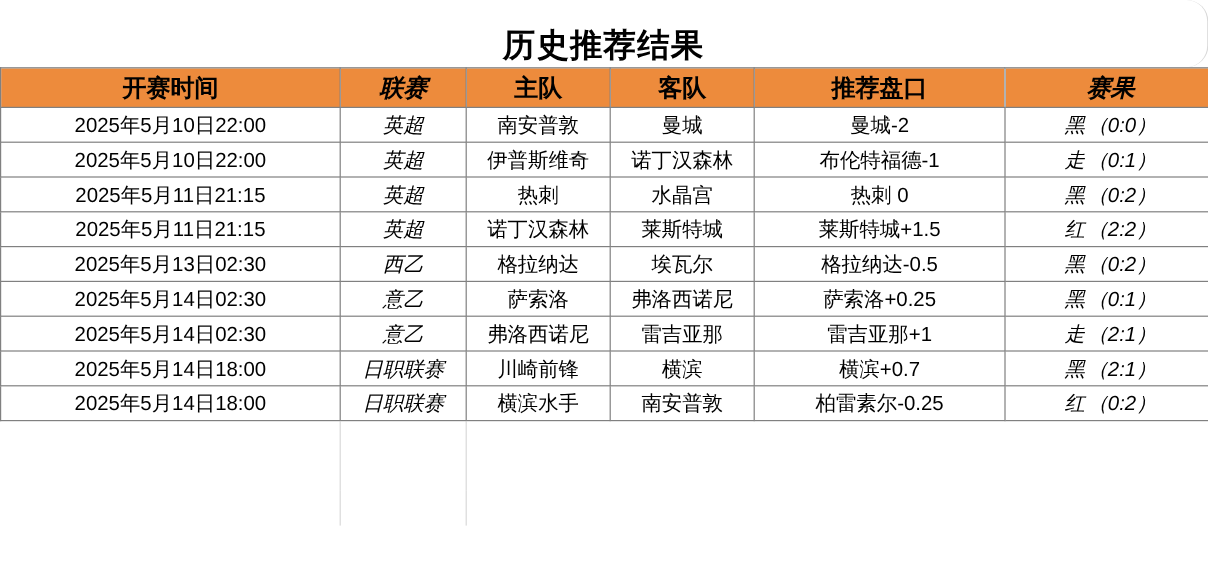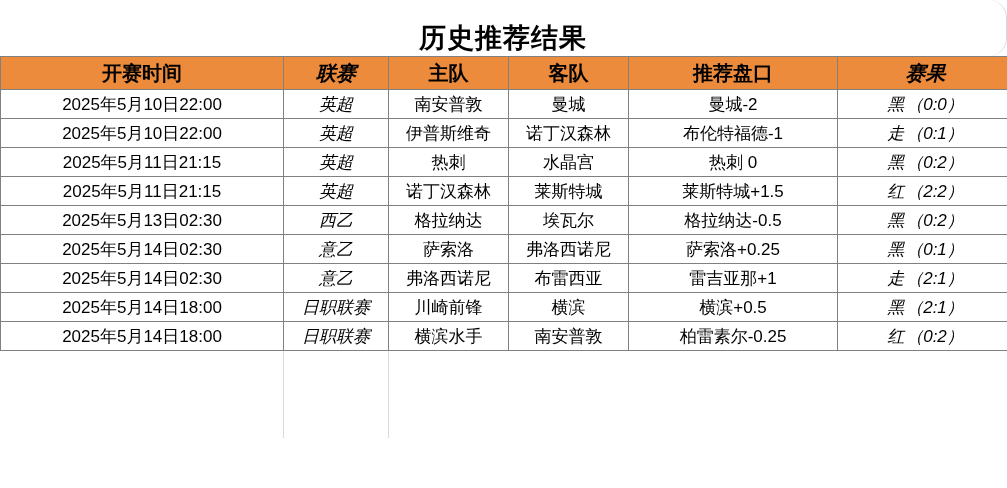--- a/index.html
+++ b/index.html
@@ -165,32 +165,32 @@
         <td class="col-away">弗洛西诺尼</td>
         <td class="col-pick">萨索洛+0.25</td>
         <td class="col-res res-cell res-black">
           <span class="res-label">黑</span><span>（0:1）</span>
         </td>
       </tr>
       <tr>
         <td class="col-time">2025年5月14日02:30</td>
         <td class="col-league">意乙</td>
         <td class="col-home">弗洛西诺尼</td>
-        <td class="col-away">布雷西亚</td>
+        <td class="col-away">雷吉亚那</td>
         <td class="col-pick">雷吉亚那+1</td>
         <td class="col-res res-cell res-orange">
           <span class="res-label">走</span><span>（2:1）</span>
         </td>
       </tr>
       <tr>
         <td class="col-time">2025年5月14日18:00</td>
         <td class="col-league">日职联赛</td>
         <td class="col-home">川崎前锋</td>
         <td class="col-away">横滨</td>
-        <td class="col-pick">横滨+0.5</td>
+        <td class="col-pick">横滨+0.7</td>
         <td class="col-res res-cell res-black">
           <span class="res-label">黑</span><span>（2:1）</span>
         </td>
       </tr>
       <tr>
         <td class="col-time">2025年5月14日18:00</td>
         <td class="col-league">日职联赛</td>
         <td class="col-home">横滨水手</td>
         <td class="col-away">南安普敦</td>
         <td class="col-pick">柏雷素尔-0.25</td>

